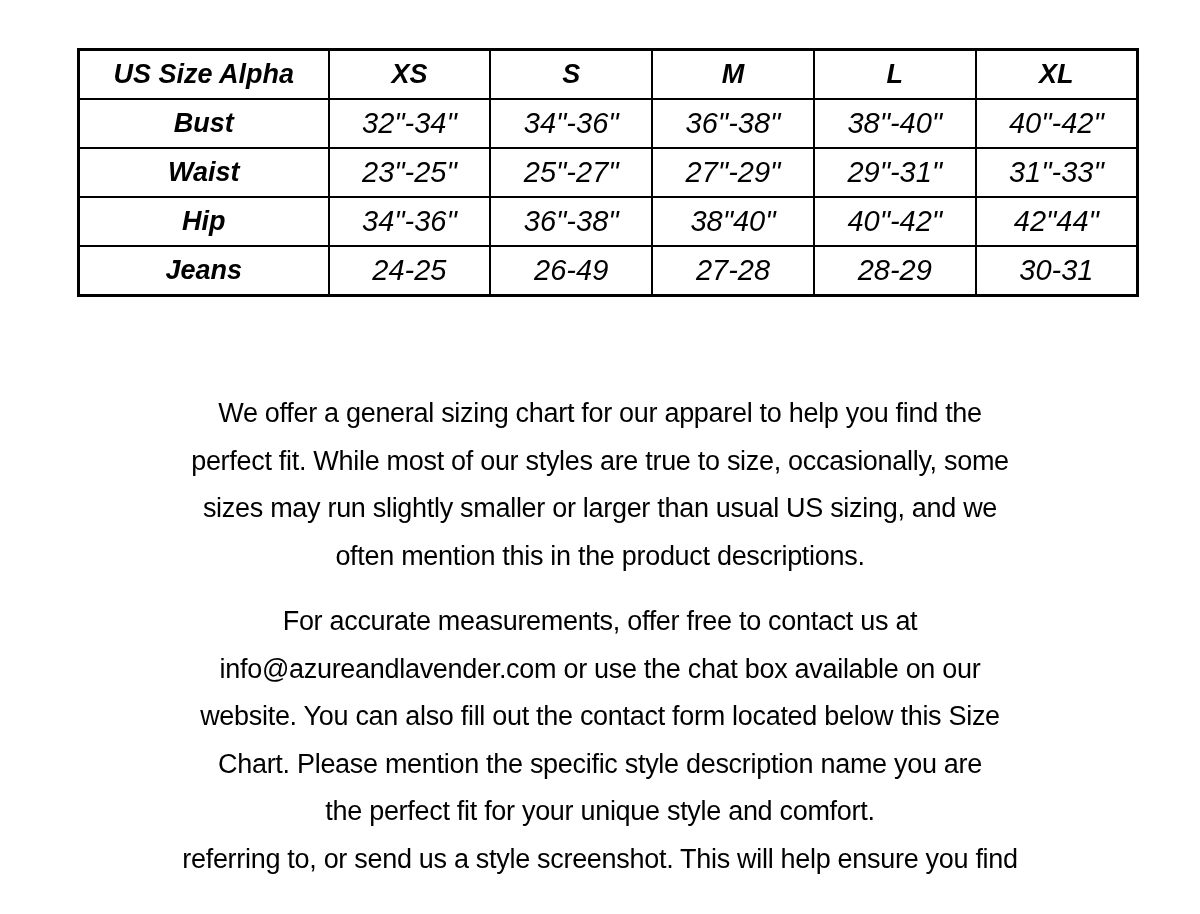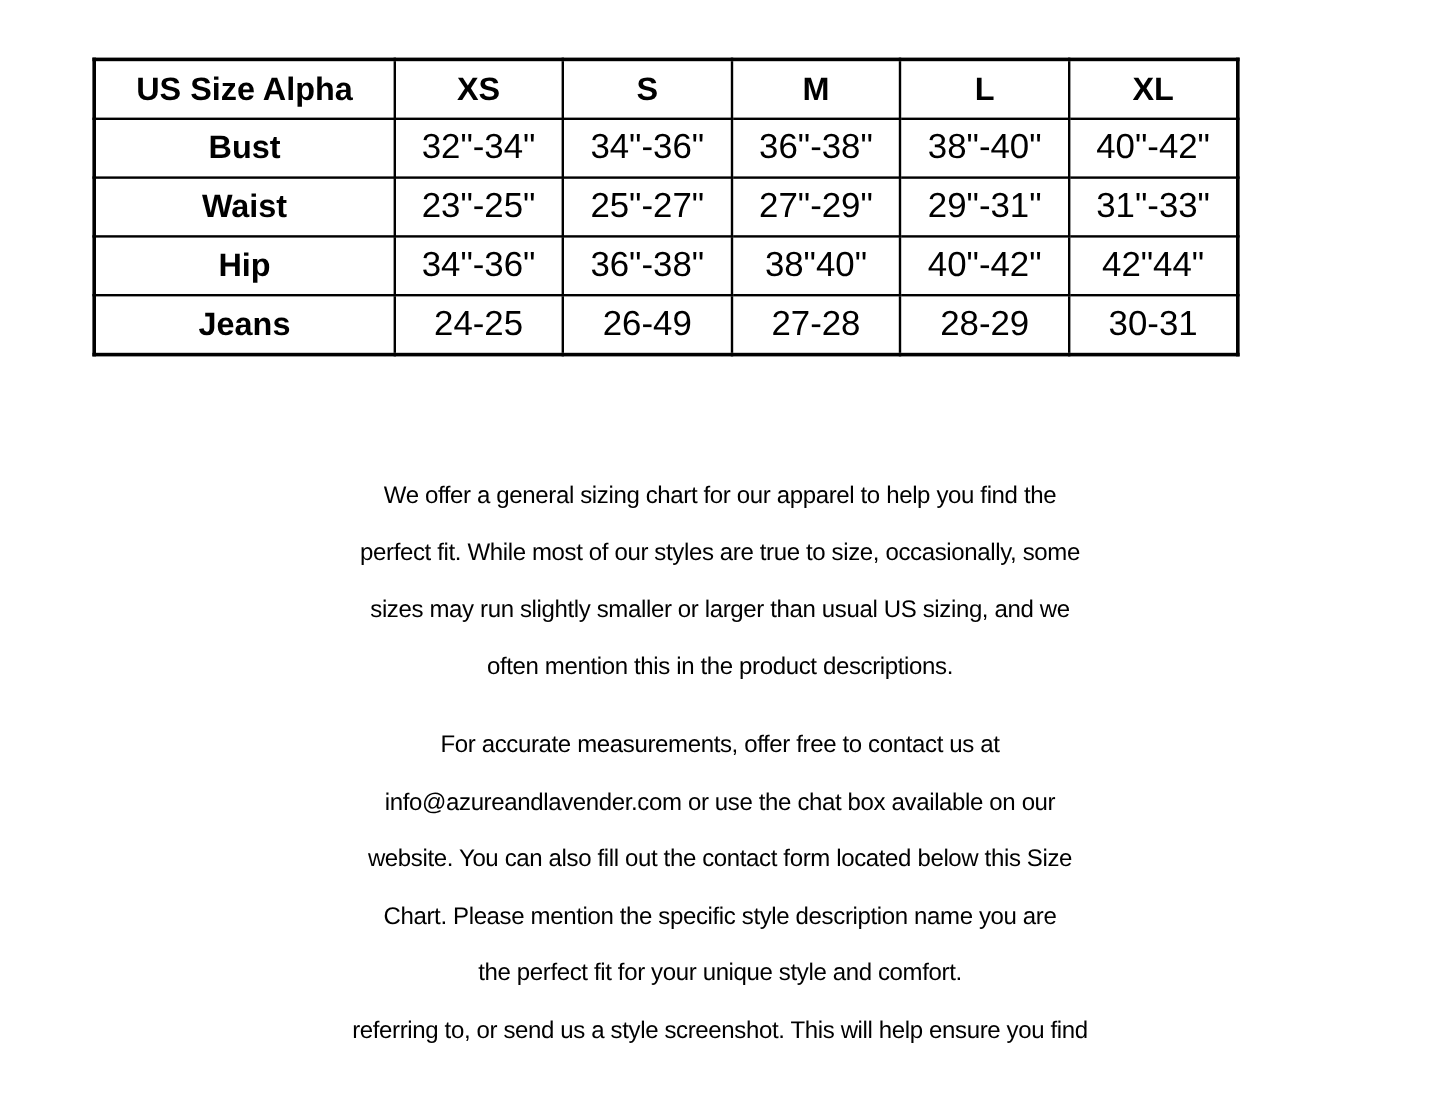--- a/index.html
+++ b/index.html
@@ -14,24 +14,25 @@
     font-family: "Liberation Sans", sans-serif;
     color: #000000;
     overflow: hidden;
   }
 
   
   .size-table {
     position: absolute;
     left: 77px;
     top: 48px;
-    width: 956px;
+    width: 1062px;
     border-collapse: collapse;
     table-layout: fixed;
     border: 3px solid #000000;
+    font-style: italic;
   }
   .size-table td {
     border: 2px solid #000000;
     height: 47px;
     padding: 0 4px;
     text-align: center;
     vertical-align: middle;
     font-size: 27px;
     font-weight: bold;
     overflow: hidden;
@@ -44,21 +45,21 @@
   .col-label { width: 250px; }
 
   
   .paragraph {
     position: absolute;
     left: 0;
     width: 1200px;
     text-align: center;
   }
   .paragraph .line {
-    font-size: 20px;
+    font-size: 27px;
     line-height: 47.5px;
     letter-spacing: -0.3px;
     white-space: nowrap;
   }
   .intro   { top: 390px; }
   .contact { top: 598px; }
   .bold    { font-weight: normal; }
 </style>
 </head>
 <body>

